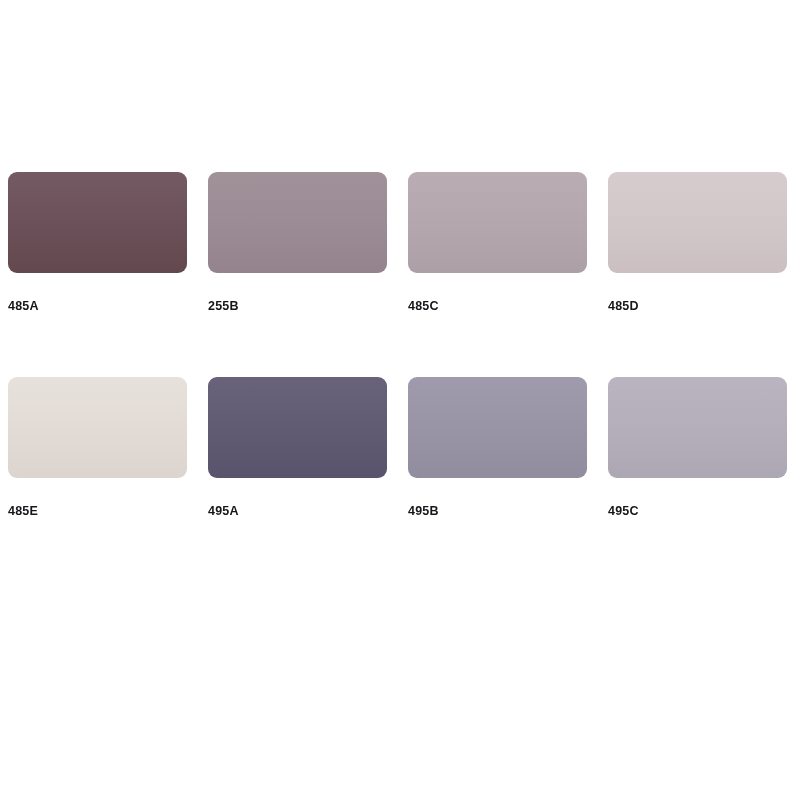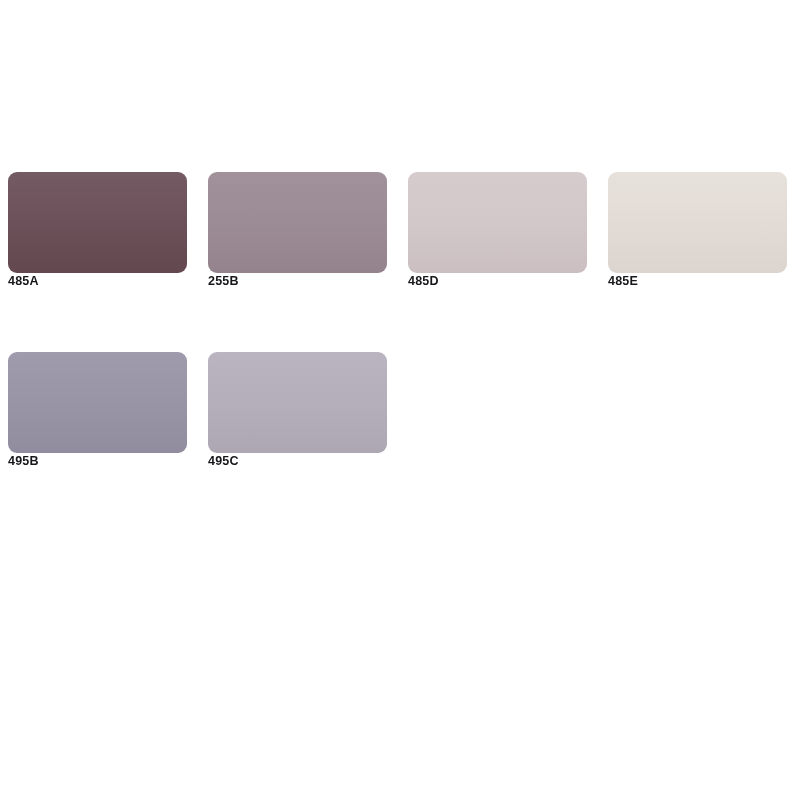--- a/index.html
+++ b/index.html
@@ -38,21 +38,21 @@
   }
 
   .swatch-chip {
     width: 179px;
     height: 101px;
     border-radius: 9px;
     box-sizing: border-box;
   }
 
   .swatch-label {
-    margin-top: 1px;
+    margin-top: 26px;
     font-family: "Liberation Sans", sans-serif;
     font-size: 12.5px;
     font-weight: bold;
     letter-spacing: 0.2px;
     color: #17161a;
     line-height: 14px;
   }
 </style>
 </head>
 <body>
@@ -61,26 +61,34 @@
   <div id="swatch-grid">
       <div class="swatch-cell">
         <div class="swatch-chip" style="background: linear-gradient(rgb(116, 90, 98) 0%, rgb(107, 80, 89) 55%, rgb(100, 72, 79) 100%);"></div>
         <div class="swatch-label">485A</div>
       </div>
       <div class="swatch-cell">
         <div class="swatch-chip" style="background: linear-gradient(rgb(161, 146, 154) 0%, rgb(155, 139, 148) 55%, rgb(148, 131, 140) 100%);"></div>
         <div class="swatch-label">255B</div>
       </div>
       <div class="swatch-cell">
+        <div class="swatch-chip" style="background: linear-gradient(rgb(185, 173, 179) 0%, rgb(179, 166, 173) 55%, rgb(172, 159, 166) 100%);"></div>
+        <div class="swatch-label">485C</div>
+      </div>
+      <div class="swatch-cell">
         <div class="swatch-chip" style="background: linear-gradient(rgb(214, 204, 206) 0%, rgb(209, 198, 200) 55%, rgb(203, 191, 194) 100%);"></div>
         <div class="swatch-label">485D</div>
       </div>
       <div class="swatch-cell">
         <div class="swatch-chip" style="background: linear-gradient(rgb(231, 225, 220) 0%, rgb(226, 219, 213) 55%, rgb(220, 212, 206) 100%);"></div>
         <div class="swatch-label">485E</div>
+      </div>
+      <div class="swatch-cell">
+        <div class="swatch-chip" style="background: linear-gradient(rgb(104, 98, 122) 0%, rgb(96, 90, 114) 55%, rgb(89, 83, 107) 100%);"></div>
+        <div class="swatch-label">495A</div>
       </div>
       <div class="swatch-cell">
         <div class="swatch-chip" style="background: linear-gradient(rgb(159, 154, 172) 0%, rgb(152, 147, 165) 55%, rgb(145, 140, 158) 100%);"></div>
         <div class="swatch-label">495B</div>
       </div>
       <div class="swatch-cell">
         <div class="swatch-chip" style="background: linear-gradient(rgb(186, 180, 193) 0%, rgb(180, 174, 187) 55%, rgb(173, 167, 180) 100%);"></div>
         <div class="swatch-label">495C</div>
       </div>
     </div>

